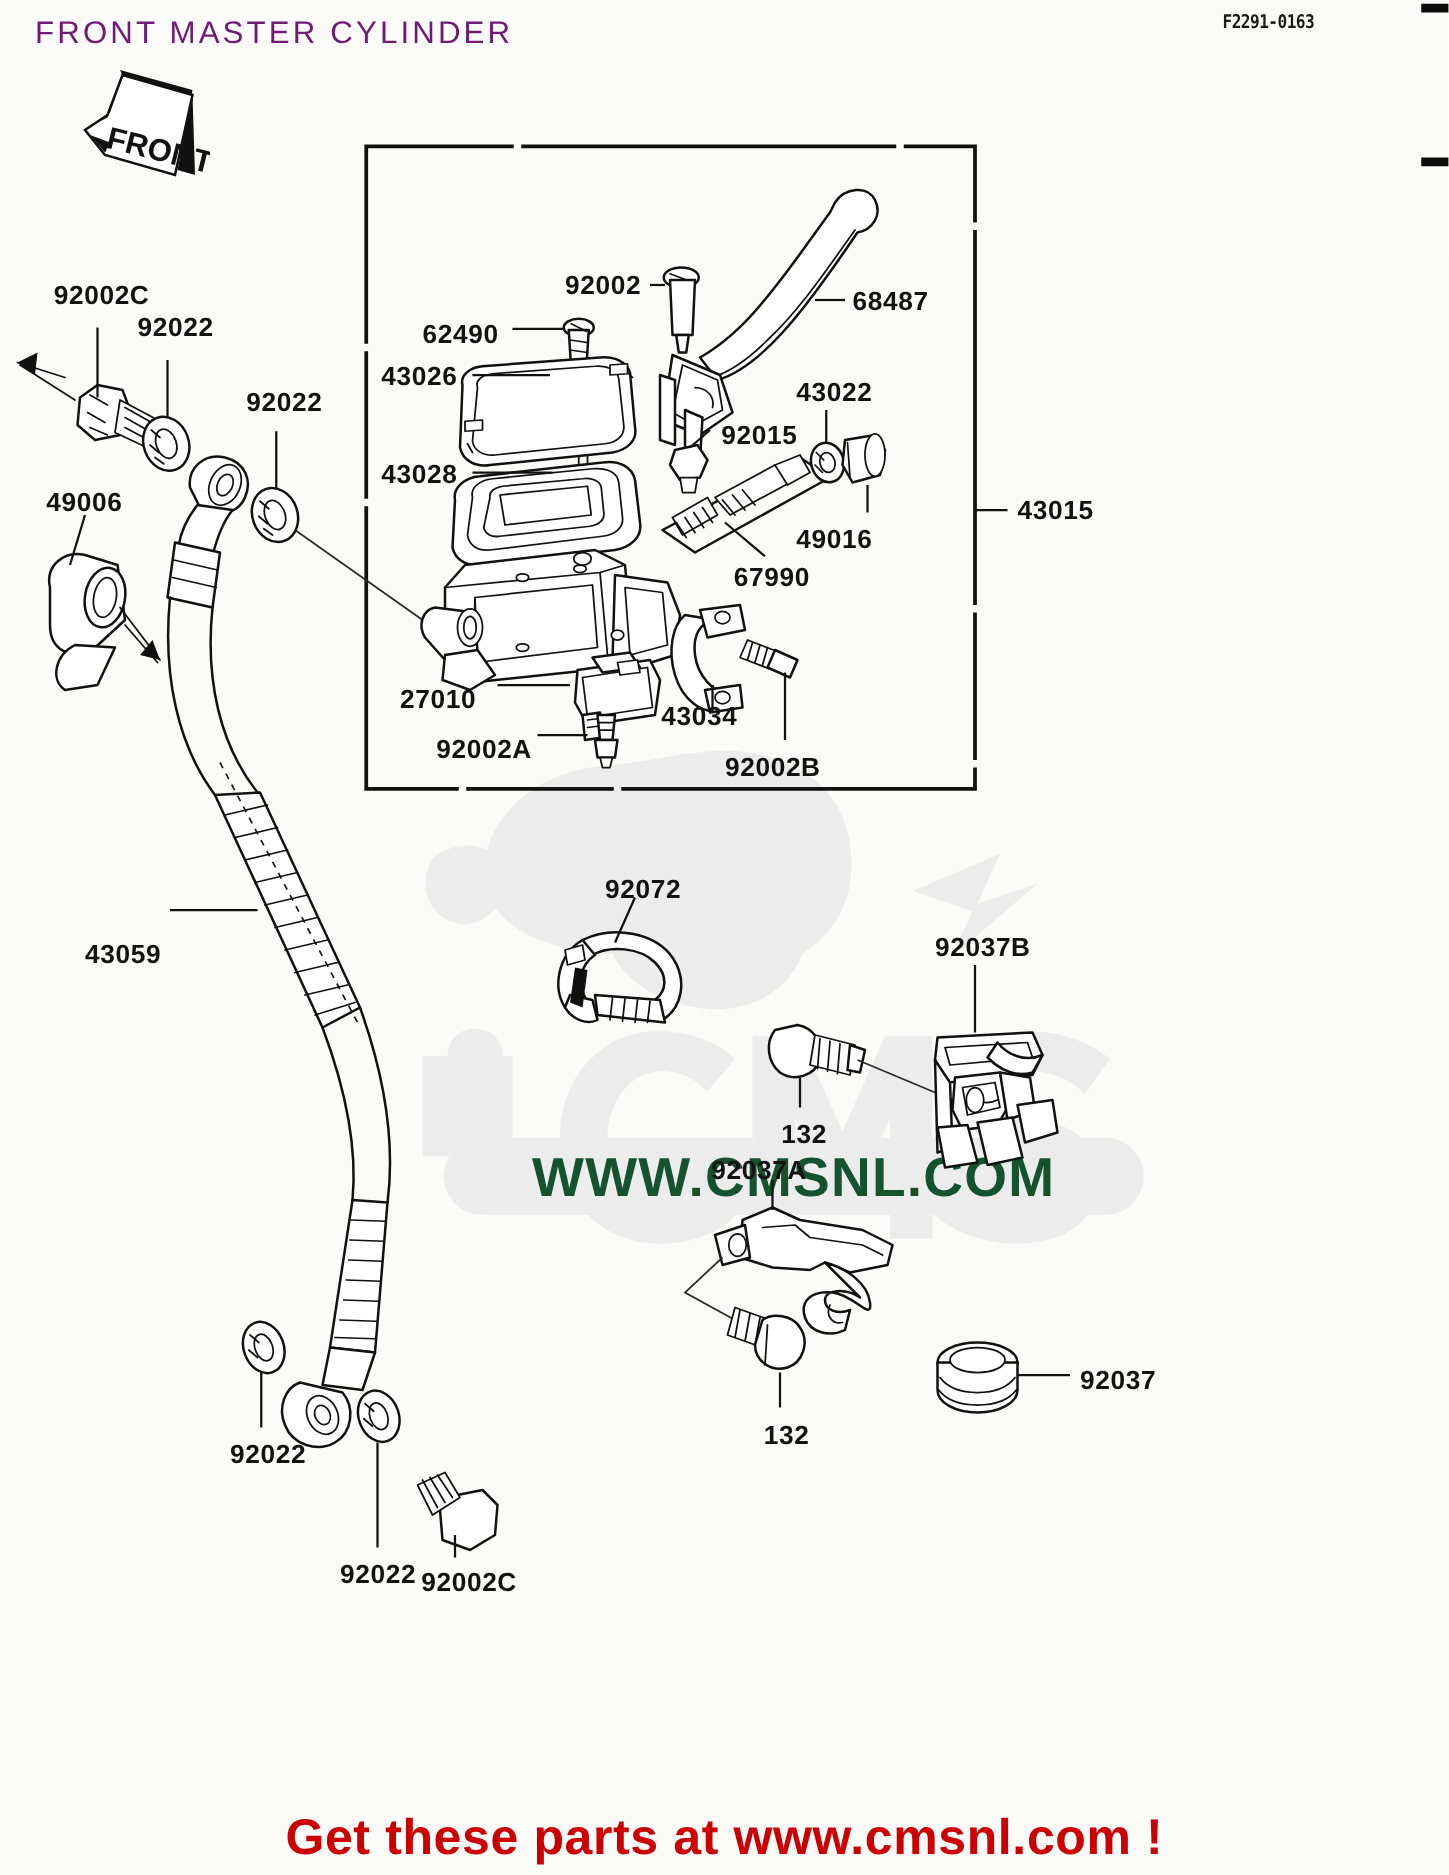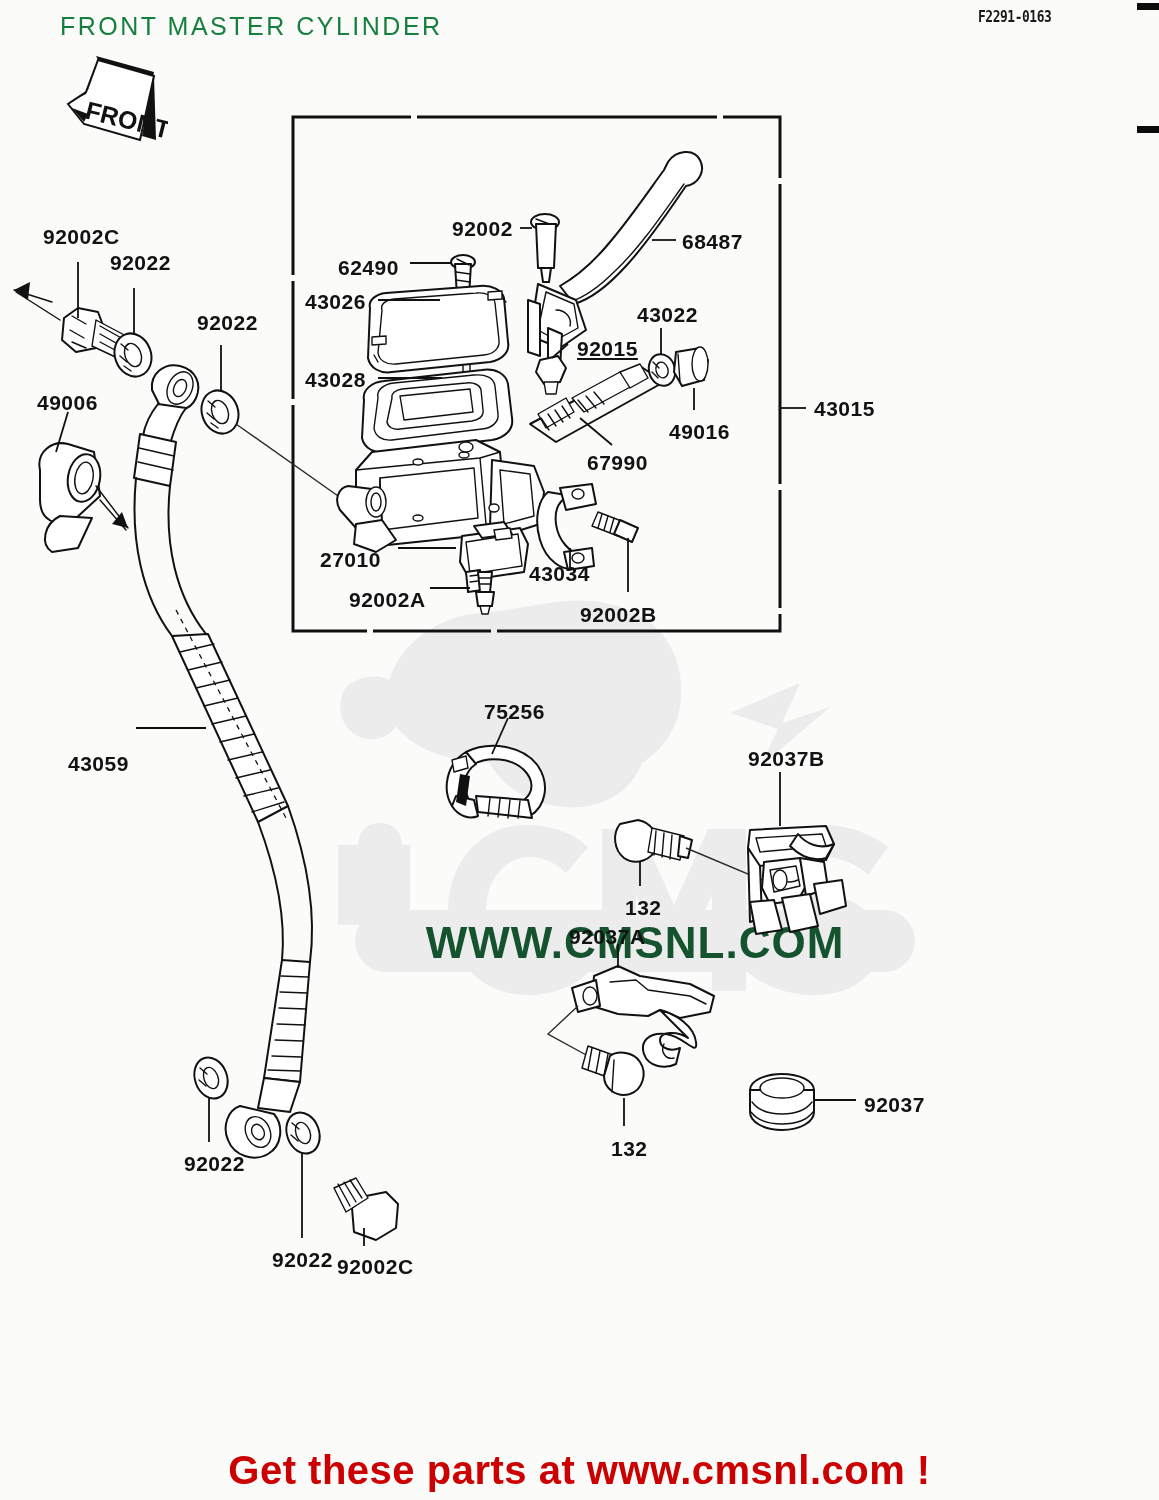--- a/index.html
+++ b/index.html
@@ -13,24 +13,23 @@
     background: #fbfbf9;
     font-family: "Liberation Sans", sans-serif;
     overflow: hidden;
   }
   
   #title {
     position: absolute;
     left: 28px; top: 12px;
     font-size: 25px;
     letter-spacing: 2.5px;
-    color: #15803d;
+    color: #701a75;
     font-weight: 400;
     white-space: nowrap;
-    margin-left: 32px;
   }
   #refcode {
     position: absolute;
     left: 978px; top: 8px;
     font-size: 15px;
     color: #1a1a1a;
     font-family: "DejaVu Sans Mono", monospace;
     letter-spacing: -0.5px;
     font-weight: 700;
     transform: scaleX(0.86);
@@ -560,30 +559,30 @@
       <div class="callout" style="left: 43px; top: 225px;">92002C</div>
       <div class="callout" style="left: 110px; top: 251px;">92022</div>
       <div class="callout" style="left: 197px; top: 311px;">92022</div>
       <div class="callout" style="left: 37px; top: 391px; text-align: center;">49006</div>
       <div class="callout" style="left: 452px; top: 217px;">92002</div>
       <div class="callout" style="left: 338px; top: 256px;">62490</div>
       <div class="callout" style="left: 305px; top: 290px;">43026</div>
       <div class="callout" style="left: 305px; top: 368px;">43028</div>
       <div class="callout" style="left: 682px; top: 230px;">68487</div>
       <div class="callout" style="left: 637px; top: 303px;">43022</div>
-      <div class="callout" style="left: 577px; top: 337px; text-decoration: underline;">92015</div>
-      <div class="callout" style="left: 669px; top: 420px;">49016</div>
+      <div class="callout" style="left: 577px; top: 337px;">92015</div>
+      <div class="callout" style="left: 637px; top: 420px;">49016</div>
       <div class="callout" style="left: 814px; top: 397px;">43015</div>
       <div class="callout" style="left: 587px; top: 451px;">67990</div>
       <div class="callout" style="left: 320px; top: 548px;">27010</div>
       <div class="callout" style="left: 529px; top: 562px;">43034</div>
       <div class="callout" style="left: 349px; top: 588px;">92002A</div>
       <div class="callout" style="left: 580px; top: 603px;">92002B</div>
       <div class="callout" style="left: 68px; top: 752px;">43059</div>
-      <div class="callout" style="left: 484px; top: 700px;">75256</div>
+      <div class="callout" style="left: 484px; top: 700px;">92072</div>
       <div class="callout" style="left: 748px; top: 747px;">92037B</div>
       <div class="callout" style="left: 625px; top: 896px;">132</div>
       <div class="callout" style="left: 569px; top: 925px;">92037A</div>
       <div class="callout" style="left: 864px; top: 1093px;">92037</div>
       <div class="callout" style="left: 184px; top: 1152px;">92022</div>
       <div class="callout" style="left: 611px; top: 1137px;">132</div>
       <div class="callout" style="left: 272px; top: 1248px;">92022</div>
       <div class="callout" style="left: 337px; top: 1255px;">92002C</div>
     </div>
 

